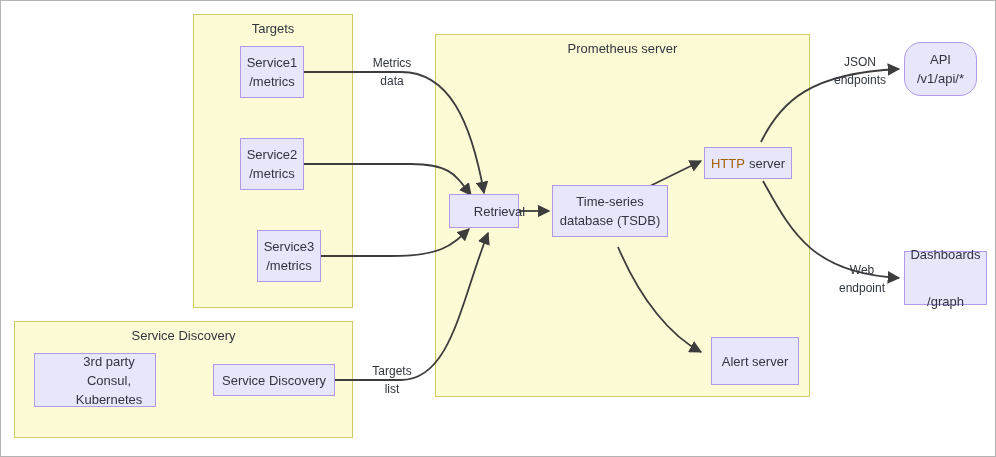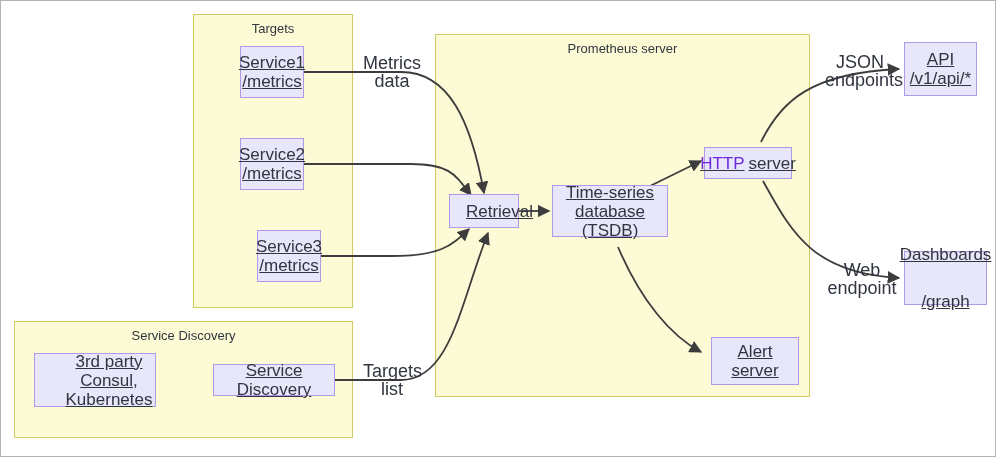--- a/index.html
+++ b/index.html
@@ -46,38 +46,37 @@
   }
   .node {
     position: absolute;
     background: #e8e6fb;
     border: 1px solid #b09ae8;
     box-sizing: border-box;
     display: flex;
     flex-direction: column;
     align-items: center;
     justify-content: center;
-    font-size: 17px;
+    font-size: 13px;
     color: #30353f;
     line-height: 19px;
     text-align: center;
-    text-decoration: underline;
   }
   .node .line2 { display: block; }
   .edge-label {
     position: absolute;
-    font-size: 18px;
+    font-size: 12px;
     color: #30353f;
     line-height: 18px;
     text-align: center;
     white-space: nowrap;
   }
   .edge-label .l1 { display: block; }
   .edge-label .l2 { display: block; }
-  .accent { color: #6d28d9; }
+  .accent { color: #a16207; }
 </style>
 </head>
 <body>
 
 <div id="canvas">
 
   <div class="group" style="left:192px; top:13px; width:160px; height:294px;">
     <div class="group-title">Targets</div>
   </div>
 
@@ -143,21 +142,21 @@
 
   <div class="node" style="left:703px; top:146px; width:88px; height:32px; flex-direction:row; gap:4px;">
     <span class="accent">HTTP</span>
     <span>server</span>
   </div>
 
   <div class="node" style="left:710px; top:336px; width:88px; height:48px;">
     <span>Alert server</span>
   </div>
 
-  <div class="node" style="left:903px; top:41px; width:73px; height:54px;">
+  <div class="node" style="left:903px; top:41px; width:73px; height:54px;border-radius:17px;">
     <span>API</span>
     <span class="line2">/v1/api/*</span>
   </div>
 
   <div class="node" style="left:903px; top:250px; width:83px; height:54px;gap:28px;">
     <span>Dashboards</span>
     <span class="line2">/graph</span>
   </div>
 
   <div class="node" style="left:33px; top:352px; width:122px; height:54px;padding-left:28px;">

